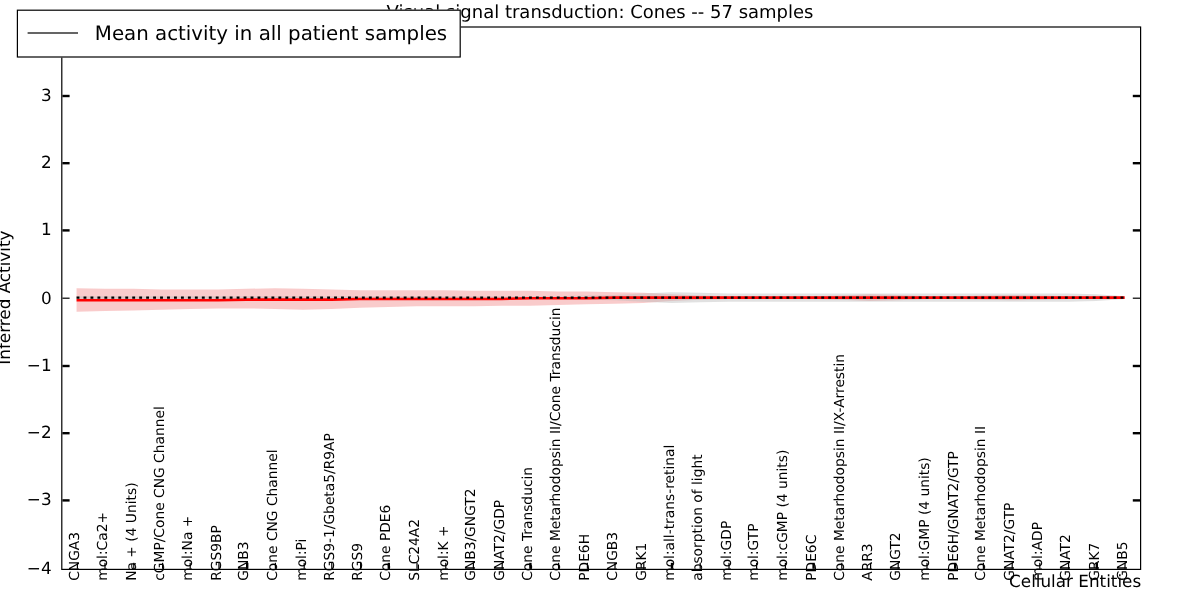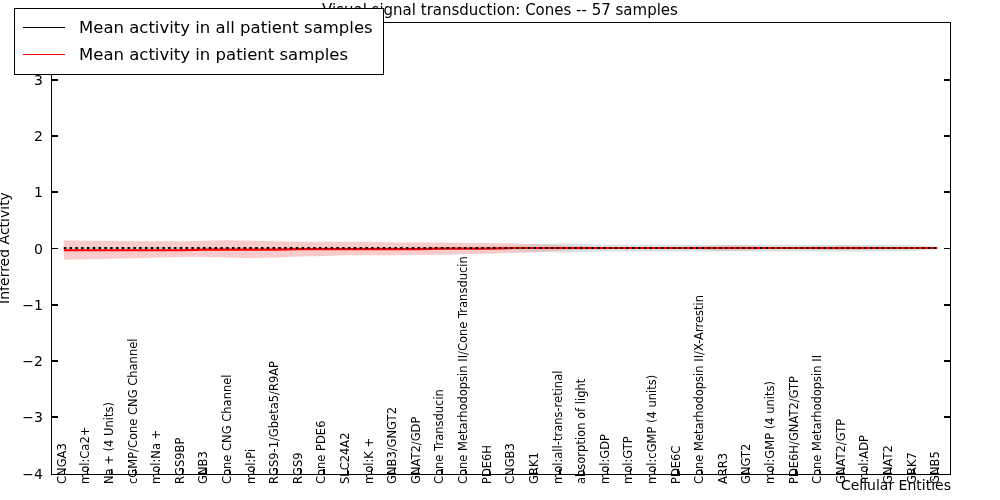--- a/index.html
+++ b/index.html
@@ -179,19 +179,15 @@
       <div class="xtick-label" style="left: 942.197px; top: 469.5px;">GNB5</div>
     </div>
 
   <div id="x-axis-label">Cellular Entities</div>
 
   <div id="legend">
     <div class="legend-row">
       <span class="legend-swatch"></span>
       <span class="legend-text">Mean activity in all patient samples</span>
     </div>
-    <div class="legend-row">
-      <span class="legend-swatch red"></span>
-      <span class="legend-text">Mean activity in patient samples</span>
-    </div>
   </div>
 
 </div>
 
 </body></html>

